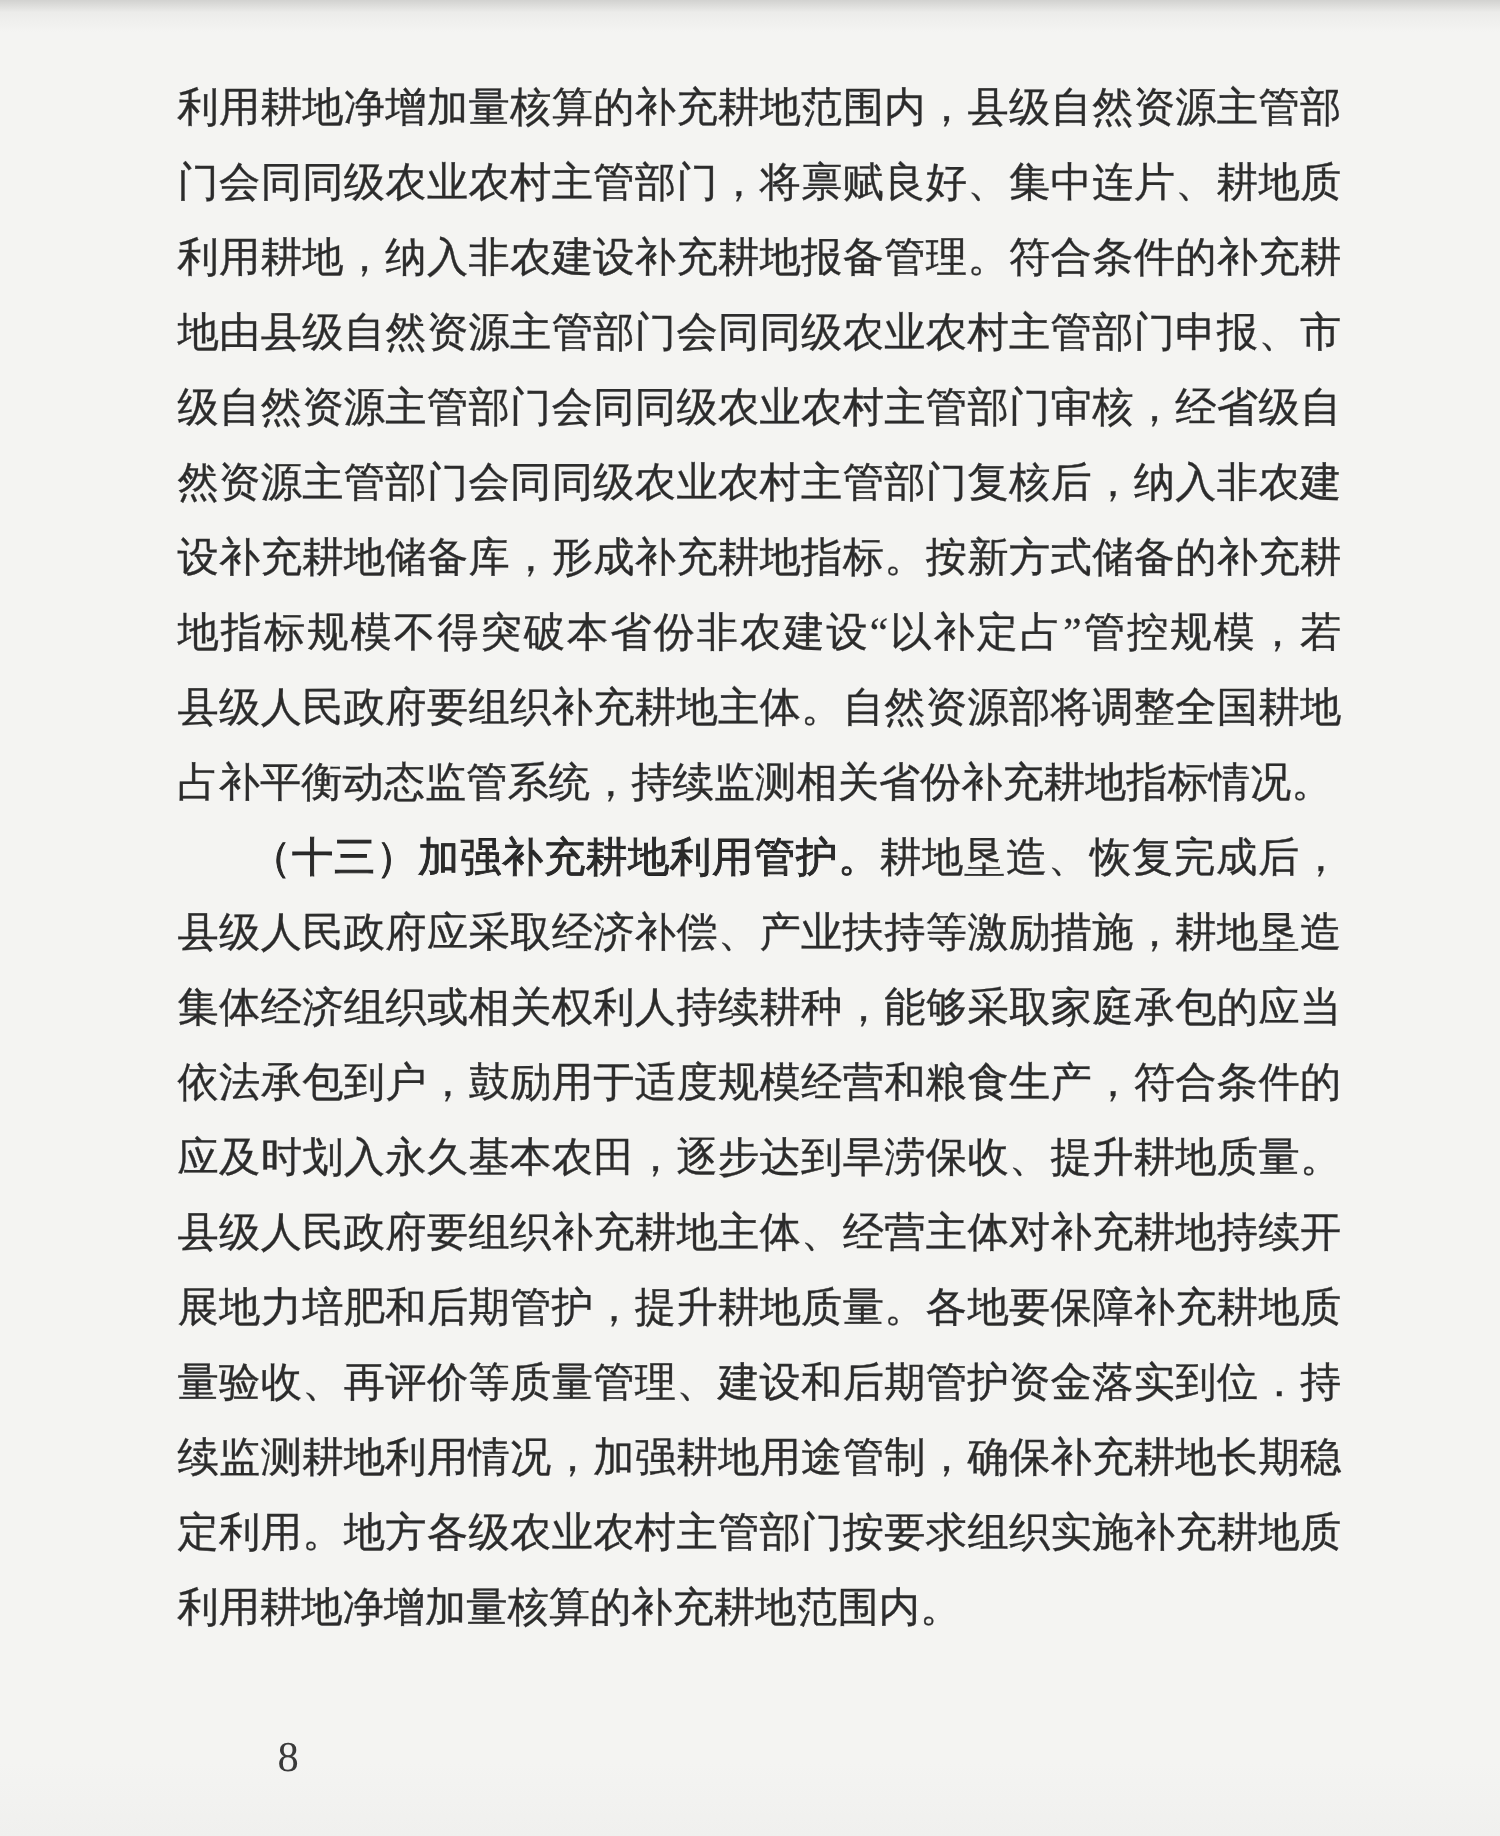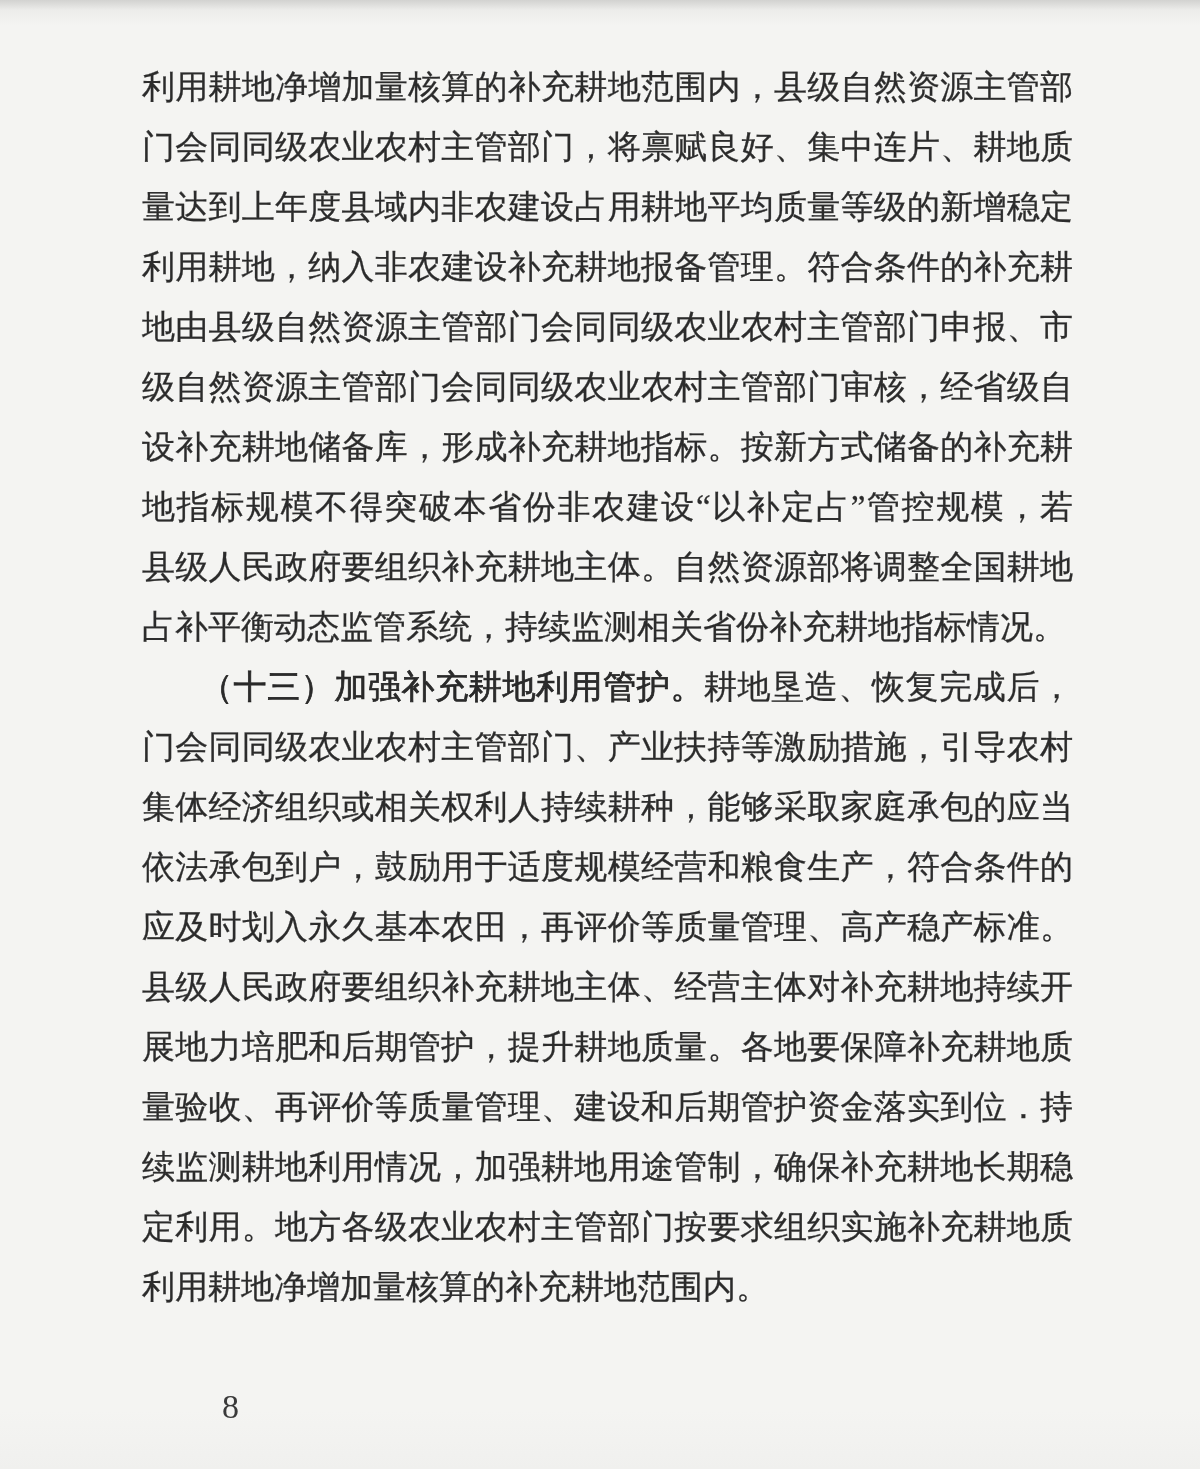--- a/index.html
+++ b/index.html
@@ -54,33 +54,33 @@
     font-family: "Liberation Serif", "DejaVu Serif", serif;
   }
 </style>
 </head>
 <body>
 
 <div class="page">
   <div class="body-text">
       <div class="line"><span>利用耕地净增加量核算的补充耕地范围内，县级自然资源主管部</span></div>
       <div class="line"><span>门会同同级农业农村主管部门，将禀赋良好、集中连片、耕地质</span></div>
-      <div class="line"><span>量达到上年度县域内非农建设占用耕地平均质量等级的新增稳定</span></div>
       <div class="line"><span>利用耕地，纳入非农建设补充耕地报备管理。符合条件的补充耕</span></div>
       <div class="line"><span>地由县级自然资源主管部门会同同级农业农村主管部门申报、市</span></div>
       <div class="line"><span>级自然资源主管部门会同同级农业农村主管部门审核，经省级自</span></div>
+      <div class="line"><span>然资源主管部门会同同级农业农村主管部门复核后，纳入非农建</span></div>
       <div class="line"><span>设补充耕地储备库，形成补充耕地指标。按新方式储备的补充耕</span></div>
       <div class="line"><span>地指标规模不得突破本省份非农建设“以补定占”管控规模，若</span></div>
       <div class="line"><span>县级人民政府要组织补充耕地主体。自然资源部将调整全国耕地</span></div>
       <div class="line last"><span>占补平衡动态监管系统，持续监测相关省份补充耕地指标情况。</span></div>
       <div class="line indent"><span class="bold">（十三）加强补充耕地利用管护。</span><span>耕地垦造、恢复完成后，</span></div>
-      <div class="line"><span>门会同同级农业农村主管部门、产业扶持等激励措施，引导农村</span></div>
+      <div class="line"><span>县级人民政府应采取经济补偿、产业扶持等激励措施，耕地垦造</span></div>
       <div class="line"><span>集体经济组织或相关权利人持续耕种，能够采取家庭承包的应当</span></div>
       <div class="line"><span>依法承包到户，鼓励用于适度规模经营和粮食生产，符合条件的</span></div>
-      <div class="line"><span>应及时划入永久基本农田，再评价等质量管理、高产稳产标准。</span></div>
+      <div class="line"><span>应及时划入永久基本农田，逐步达到旱涝保收、提升耕地质量。</span></div>
       <div class="line"><span>县级人民政府要组织补充耕地主体、经营主体对补充耕地持续开</span></div>
       <div class="line"><span>展地力培肥和后期管护，提升耕地质量。各地要保障补充耕地质</span></div>
       <div class="line"><span>量验收、再评价等质量管理、建设和后期管护资金落实到位．持</span></div>
       <div class="line"><span>续监测耕地利用情况，加强耕地用途管制，确保补充耕地长期稳</span></div>
       <div class="line"><span>定利用。地方各级农业农村主管部门按要求组织实施补充耕地质</span></div>
       <div class="line last"><span>利用耕地净增加量核算的补充耕地范围内。</span></div>
     </div>
   <div class="page-number">8</div>
 </div>
 

